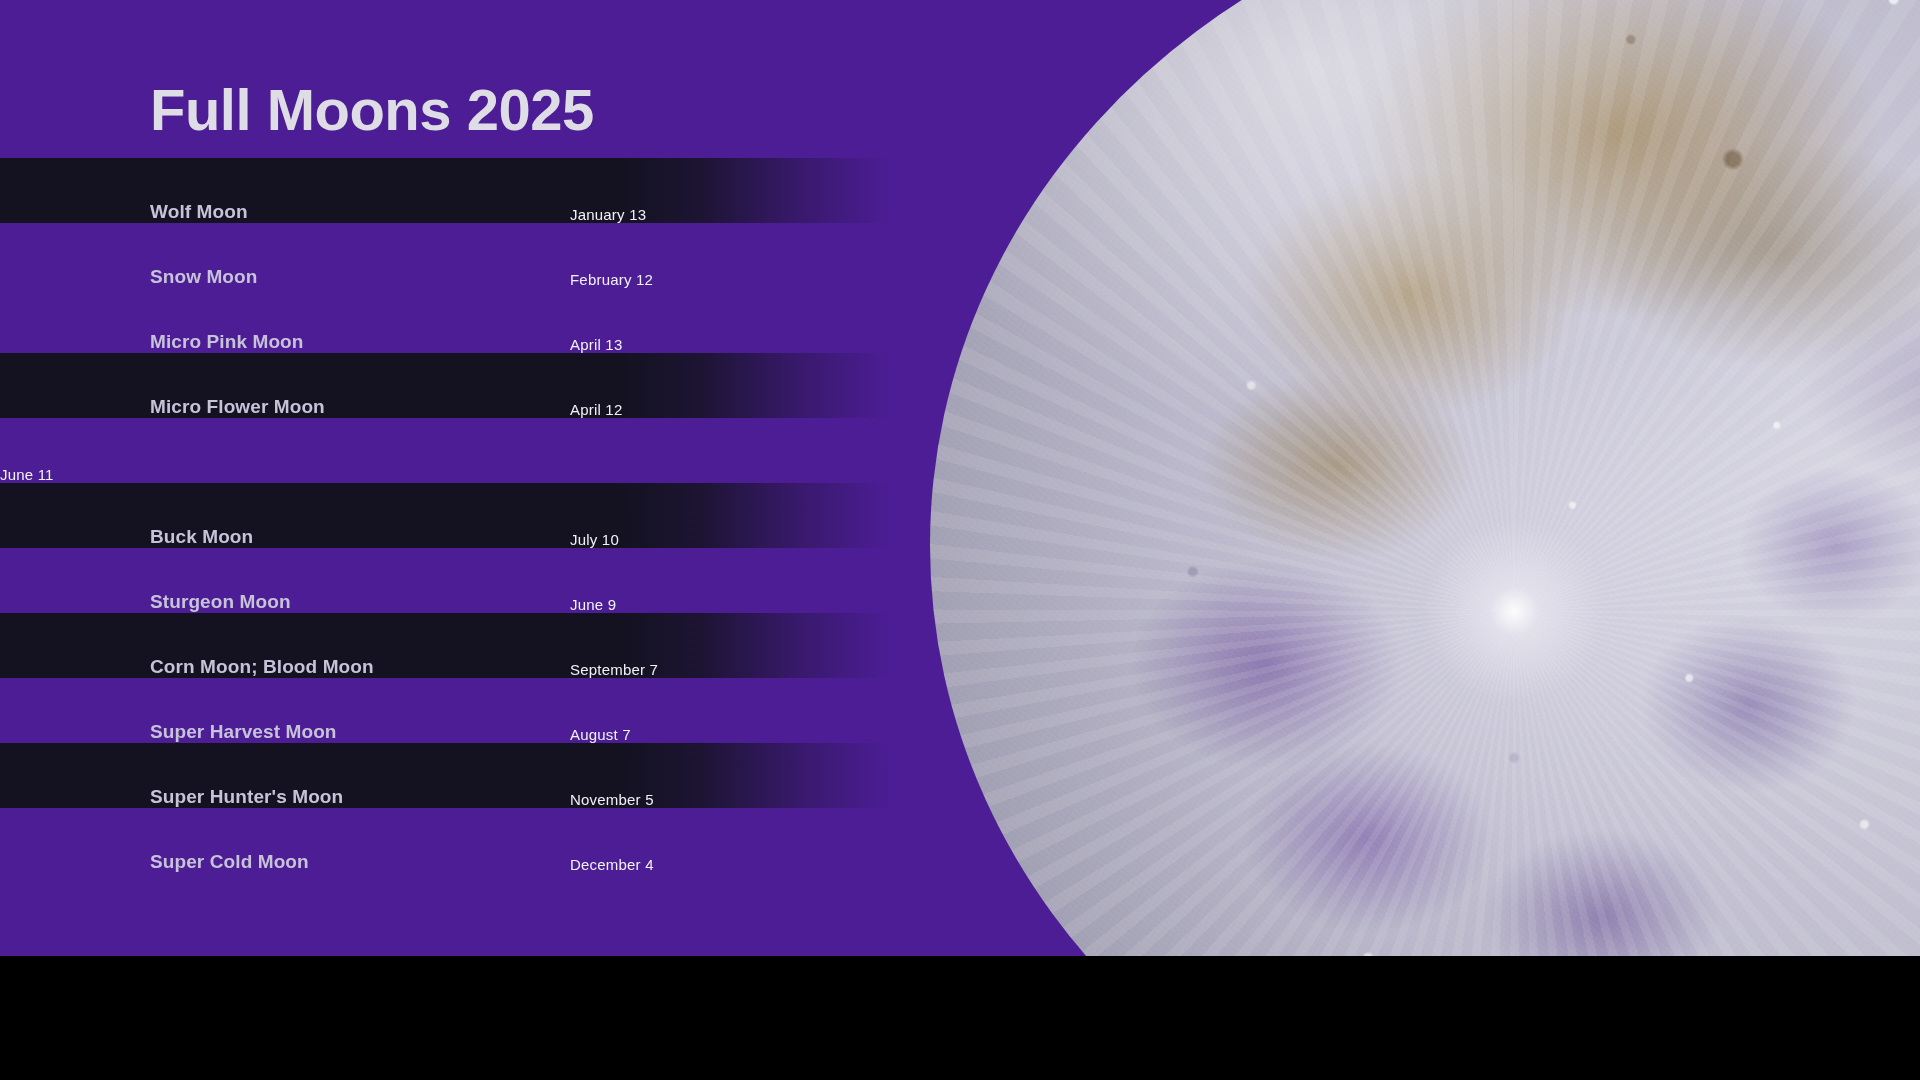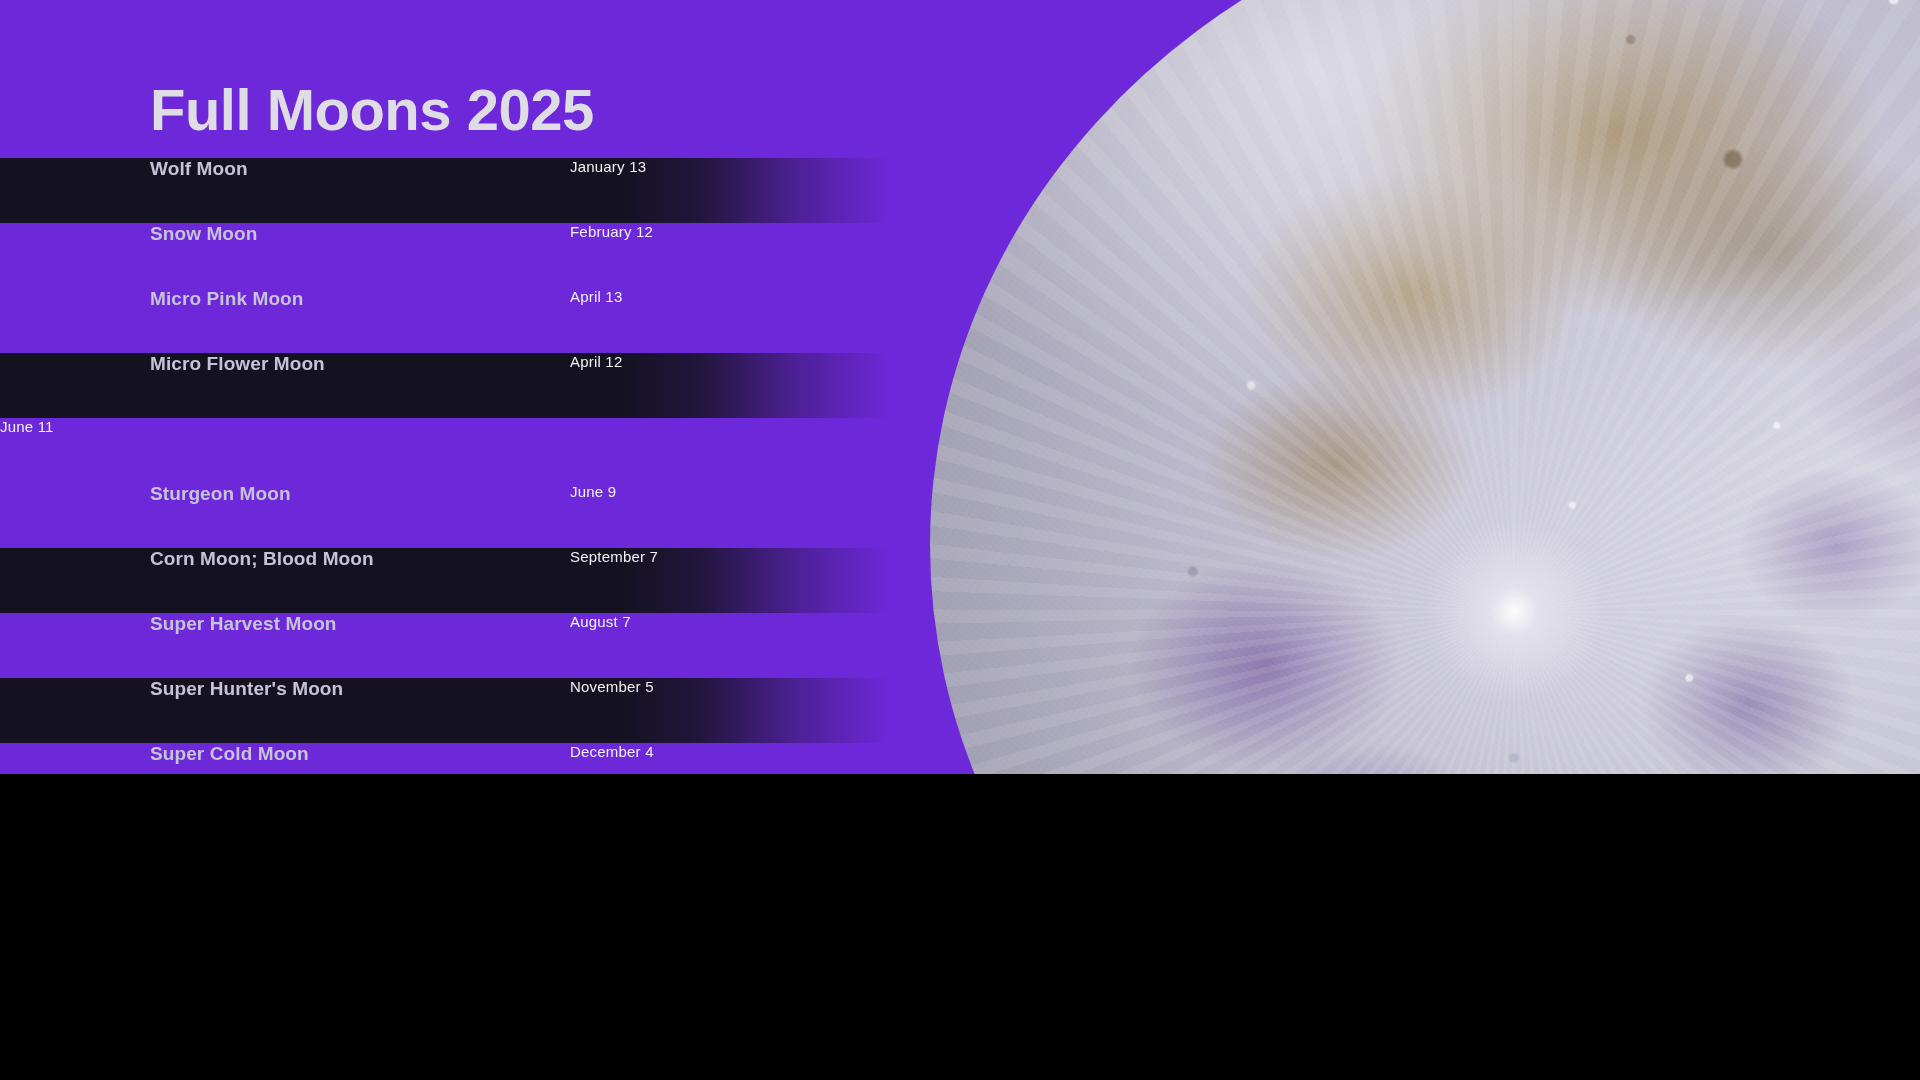--- a/index.html
+++ b/index.html
@@ -3,21 +3,21 @@
 <meta charset="utf-8">
 <title>Full Moons 2025</title>
 <style>
   * { margin:0; padding:0; box-sizing:border-box; }
   html, body {
     width:1920px; height:1080px;
     background:#000000; overflow:hidden;
     font-family:"Liberation Sans", sans-serif;
   }
 
-  .stage { position:relative; width:1920px; height:774px; background:#6d28d9; overflow:hidden; }
+  .stage { position:relative; width:1920px; height:956px; background:#4c1d95; overflow:hidden; }
 
   
   .moon-wrap {
     position:absolute;
     left:930px; top:-120px;
     width:1460px; height:1330px;
     overflow:hidden;
     pointer-events:none;
   }
   .moon-disc {
@@ -97,21 +97,21 @@
     color:#dedde6; white-space:nowrap;
   }
 
   .moon-table {
     position:absolute; left:0; top:158px;
     width:940px;
   }
   .table-row {
     position:relative;
     height:65px;
-    display:flex; align-items:flex-start;
+    display:flex; align-items:flex-end;
   }
   .table-row .row-bg {
     position:absolute; left:0; top:0; height:100%; width:900px;
     background:linear-gradient(to right,
       rgba(20,18,33,1) 0px,
       rgba(20,18,33,1) 620px,
       rgba(20,18,33,.85) 700px,
       rgba(20,18,33,.35) 800px,
       rgba(20,18,33,0) 890px);
     pointer-events:none;
@@ -164,20 +164,25 @@
         </div>
         <div class="table-row">
           <div class="row-bg"></div>
           <div class="cell-name">Micro Flower Moon</div>
           <div class="cell-date">April 12</div>
         </div>
         <div class="table-row alt">
           <div class="row-bg"></div>
           <div class="cell-date">June 11</div>
         </div>
+        <div class="table-row">
+          <div class="row-bg"></div>
+          <div class="cell-name">Buck Moon</div>
+          <div class="cell-date">July 10</div>
+        </div>
         <div class="table-row alt">
           <div class="row-bg"></div>
           <div class="cell-name">Sturgeon Moon</div>
           <div class="cell-date">June 9</div>
         </div>
         <div class="table-row">
           <div class="row-bg"></div>
           <div class="cell-name">Corn Moon; Blood Moon</div>
           <div class="cell-date">September 7</div>
         </div>

